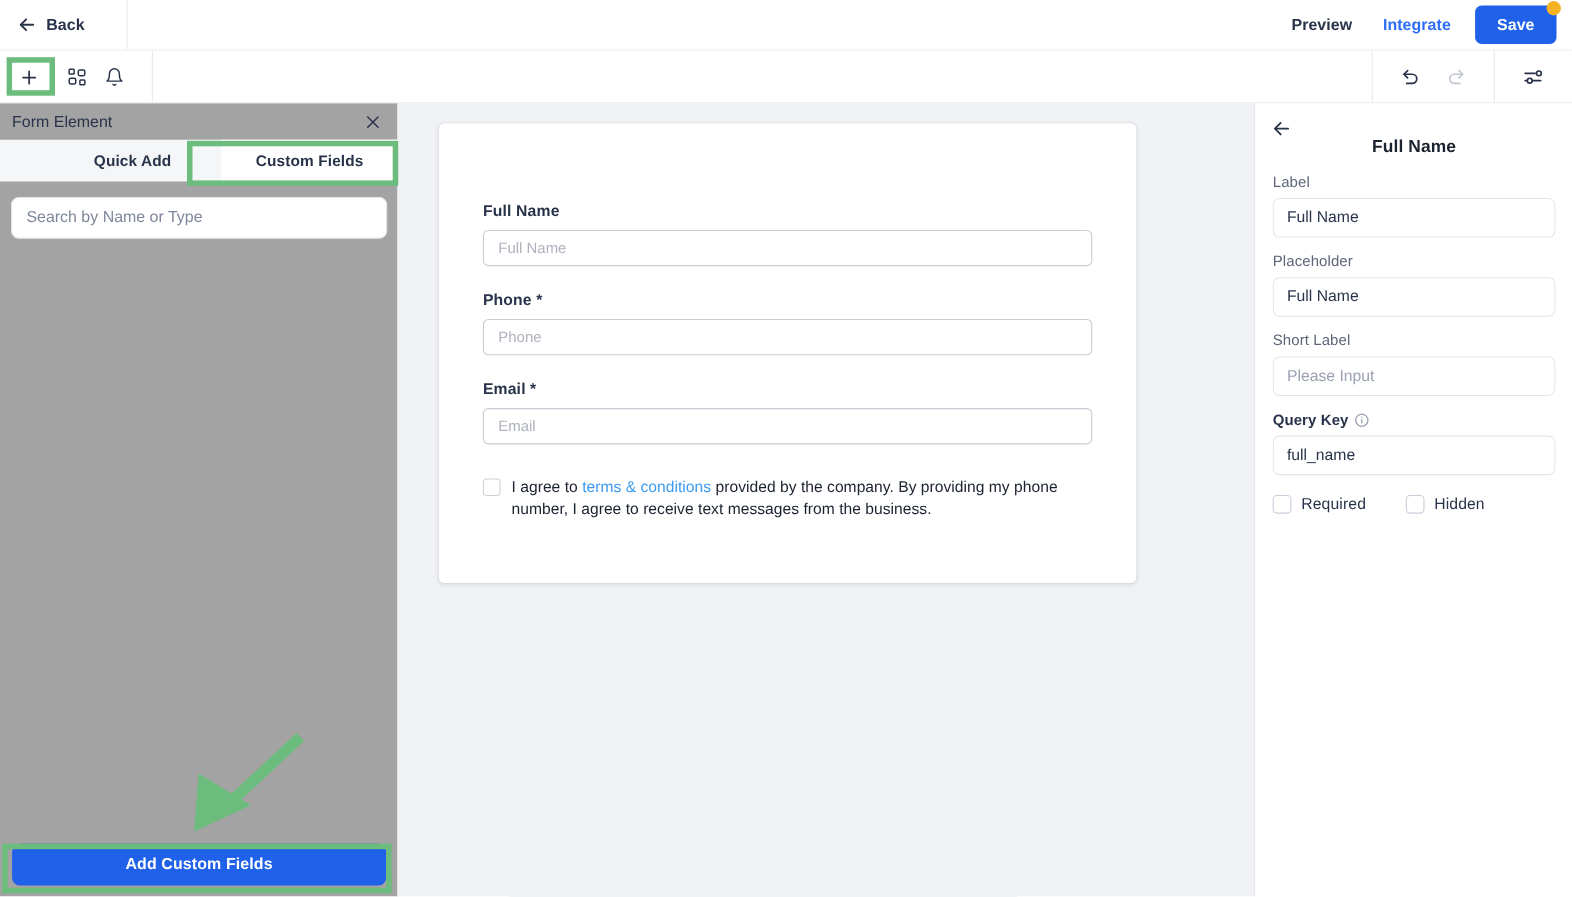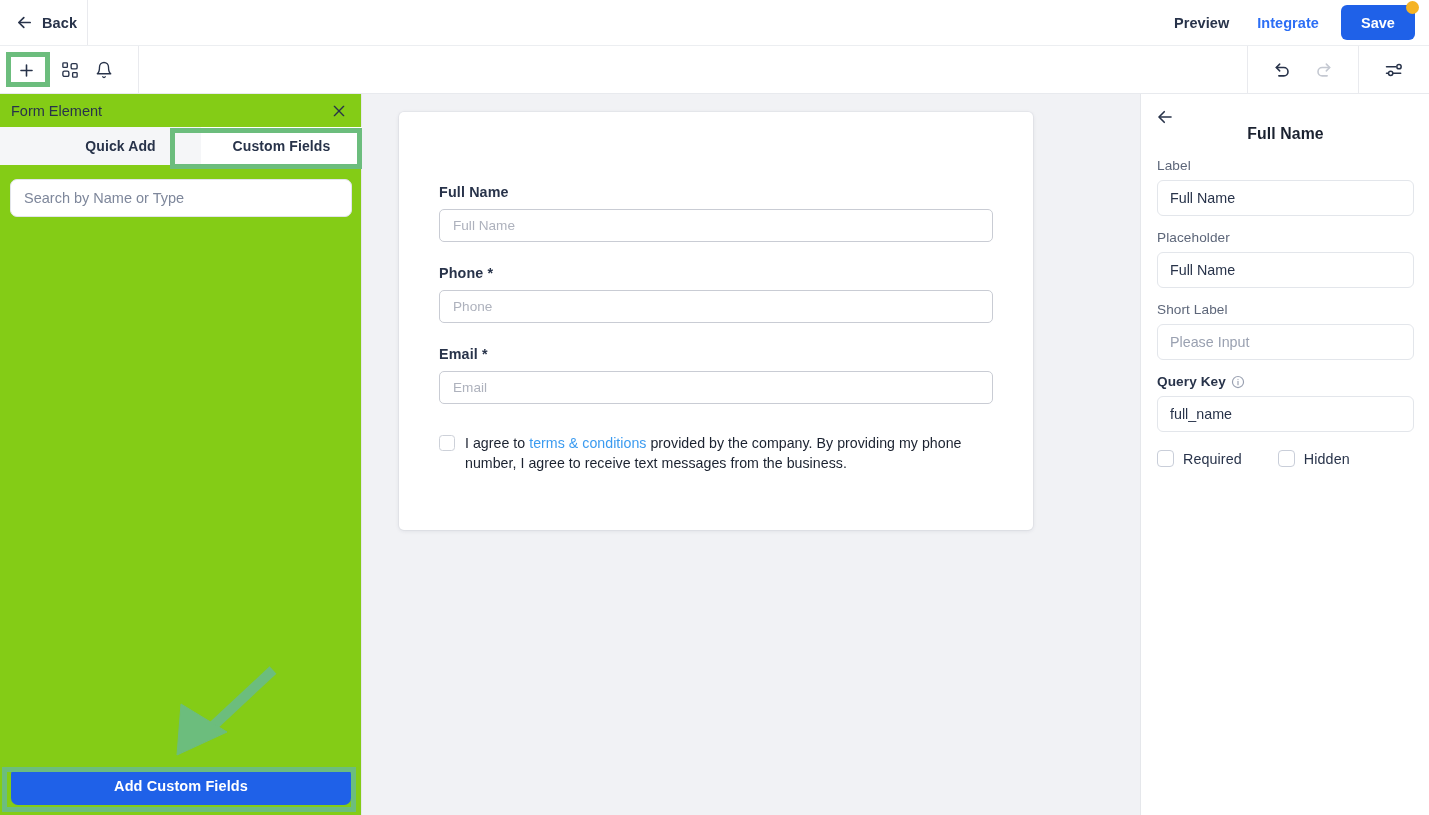--- a/index.html
+++ b/index.html
@@ -11,21 +11,21 @@
     color: #28334a;
   }
   #app { position: relative; width: 1429px; height: 815px; }
 
   
   .topbar {
     position: absolute; left: 0; top: 0; width: 1429px; height: 45px;
     background: #ffffff; display: flex; align-items: center;
   }
   .back-zone {
-    width: 88px; height: 45px; display: flex; align-items: center;
+    width: 116px; height: 45px; display: flex; align-items: center;
     gap: 9px; padding-left: 16px; cursor: pointer;
     border-right: 1px solid #e9eaee;
   }
   .back-arrow { width: 17px; height: 17px; display: block; }
   .back-label { font-size: 14.5px; font-weight: 700; color: #28334a; letter-spacing: .1px; }
 
   .form-title-wrap {
     position: absolute; left: 0; top: 0; width: 1429px; height: 45px;
     display: flex; align-items: center; justify-content: center;
     gap: 8px; pointer-events: none;
@@ -73,21 +73,21 @@
 
   .tool-right {
     position: absolute; right: 0; top: 0; height: 48px; display: flex; align-items: center;
   }
   .tr-group { display: flex; align-items: center; gap: 6px; padding: 0 18px; height: 48px; }
   .tr-div { width: 1px; height: 48px; background: #e9eaee; }
 
   
   .left-panel {
     position: absolute; left: 0; top: 94px; width: 362px; height: 721px;
-    background: #84cc16; border-right: 1px solid #e5e7eb;
+    background: #a3a3a3; border-right: 1px solid #e5e7eb;
   }
   .lp-header {
     height: 33px; display: flex; align-items: center; justify-content: space-between;
     padding: 0 14px 0 11px;
   }
   .lp-title { font-size: 14.5px; color: #28334a; font-weight: 400; }
   .close-x { width: 16px; height: 16px; cursor: pointer; }
 
   .lp-tabs {
     position: relative; display: flex; height: 38px; width: 362px;

